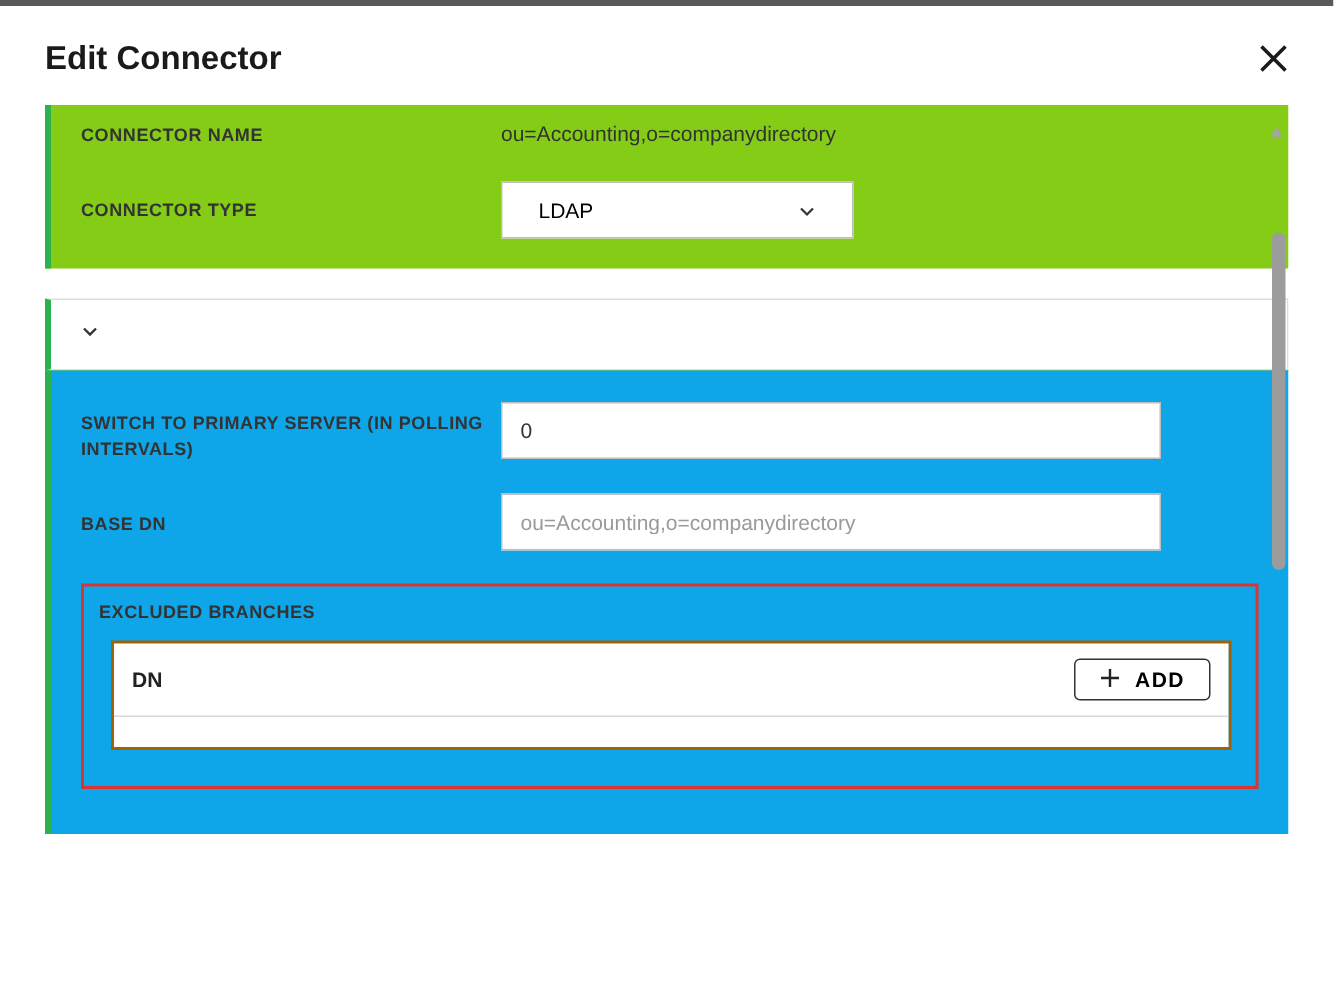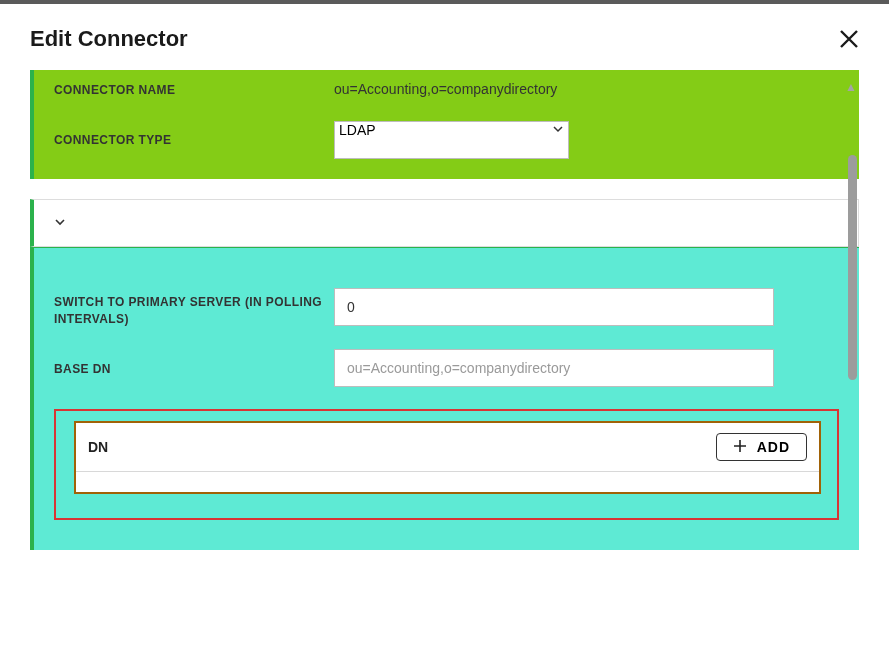--- a/index.html
+++ b/index.html
@@ -51,24 +51,24 @@
       margin-bottom: 20px;
     }
     .panel-collapsed-header {
       background: #fff;
       border: 1px solid #ddd;
       border-left: 4px solid #2bb24c;
       padding: 14px 20px;
       margin-bottom: 0;
     }
     .panel-body {
-      background: #5eead4;
+      background: #0ea5e9;
       border-left: 4px solid #2bb24c;
       border-top: 1px solid #2bb24c;
-      padding: 40px 20px 30px 20px;
+      padding: 20px 20px 30px 20px;
     }
     .form-row {
       display: flex;
       align-items: flex-start;
       margin-bottom: 22px;
     }
     .form-row.align-center { align-items: center; }
     .form-label {
       width: 280px;
       font-size: 12px;
@@ -87,24 +87,24 @@
     }
     .select-wrap {
       position: relative;
       width: 235px;
     }
     .select {
       width: 100%;
       height: 38px;
       border: 1px solid #bdbdbd;
       background: #fff;
-      padding: 0 4px;
-      font-size: 14px;
-      display: flex;
-      align-items: flex-start;
+      padding: 0 24px;
+      font-size: 14px;
+      display: flex;
+      align-items: center;
       justify-content: space-between;
       cursor: pointer;
     }
     .chev { width: 12px; height: 12px; }
     .text-input {
       width: 440px;
       height: 38px;
       border: 1px solid #bdbdbd;
       padding: 0 12px;
       font-size: 14px;
@@ -240,20 +240,21 @@
         <input class="text-input" type="text" value="0" style="">
       </div>
 
       <div class="form-row align-center">
         <div class="form-label">BASE DN</div>
         <input class="text-input" type="text" placeholder="ou=Accounting,o=companydirectory" style="">
       </div>
 
 
       <div class="highlight-box">
+        <div class="section-sub-label">EXCLUDED BRANCHES</div>
         <div class="table">
           <div class="table-header-row">
             <div class="table-header-cell">DN</div>
             <button class="add-btn">
               <span class="plus-icon">
                 <svg viewBox="0 0 14 14" width="14" height="14">
                     <path d="M7 1 V13 M1 7 H13" stroke="#222" stroke-width="1.6" fill="none"></path>
                   </svg>
               </span>
               <span>ADD</span>

